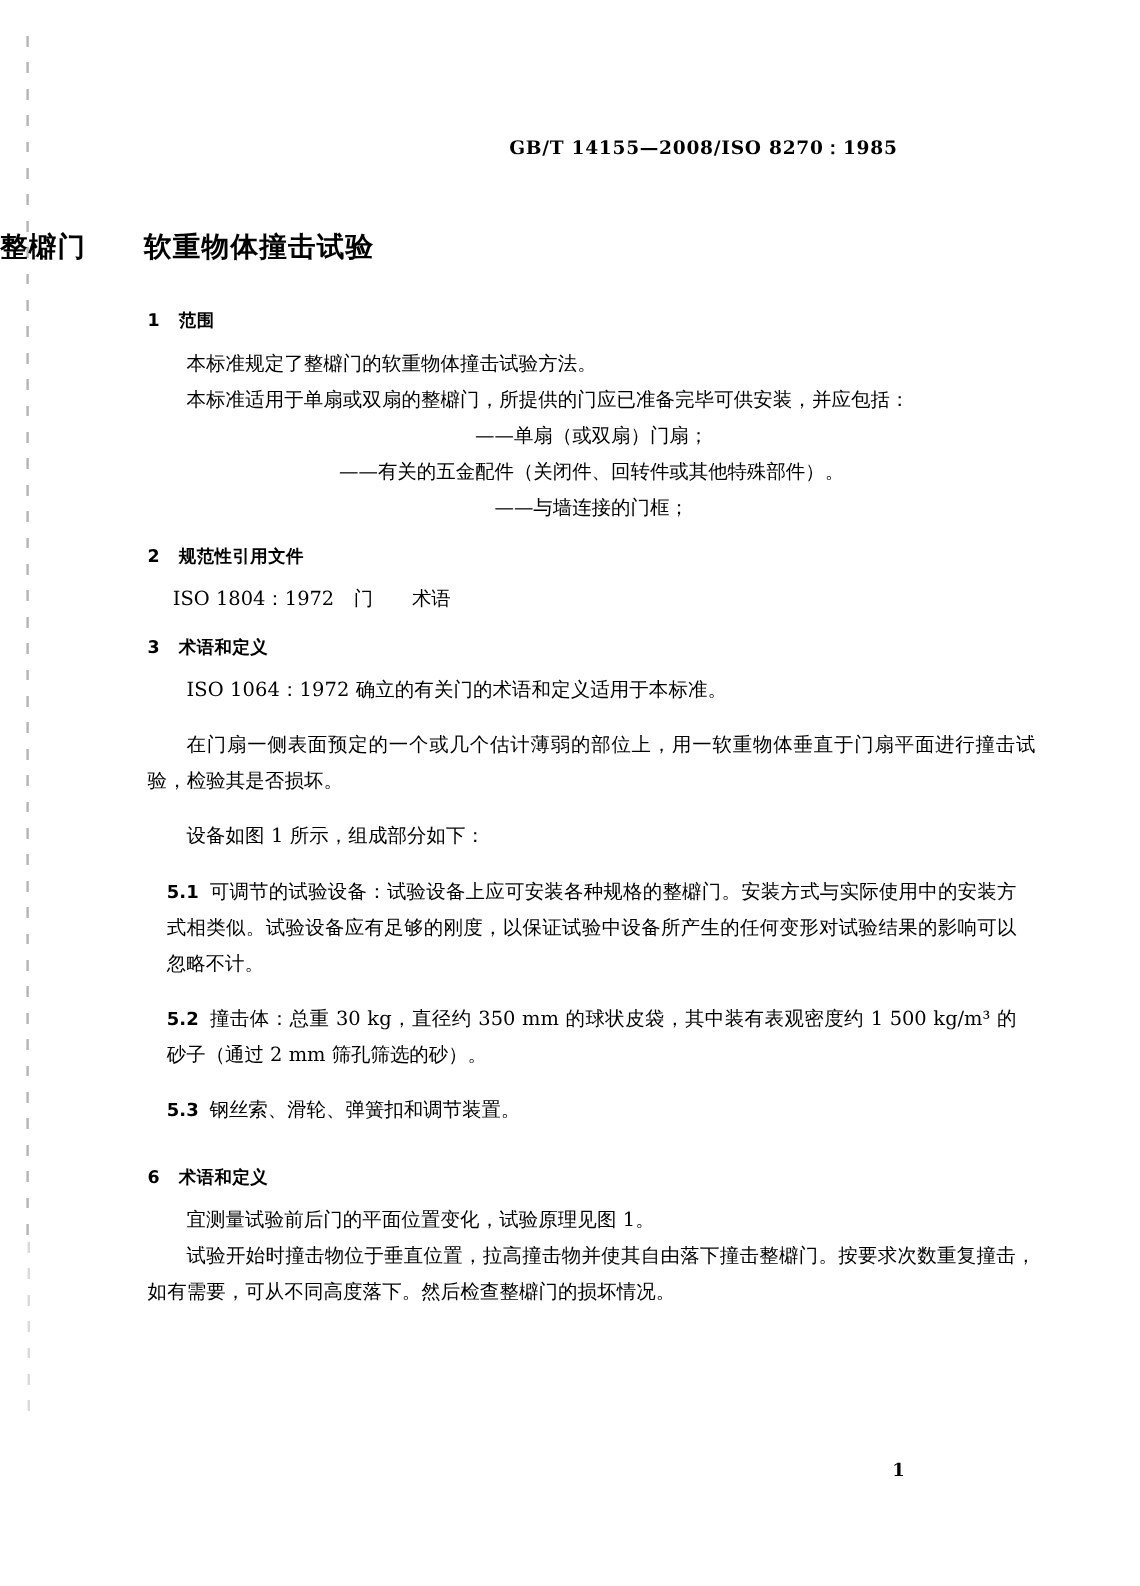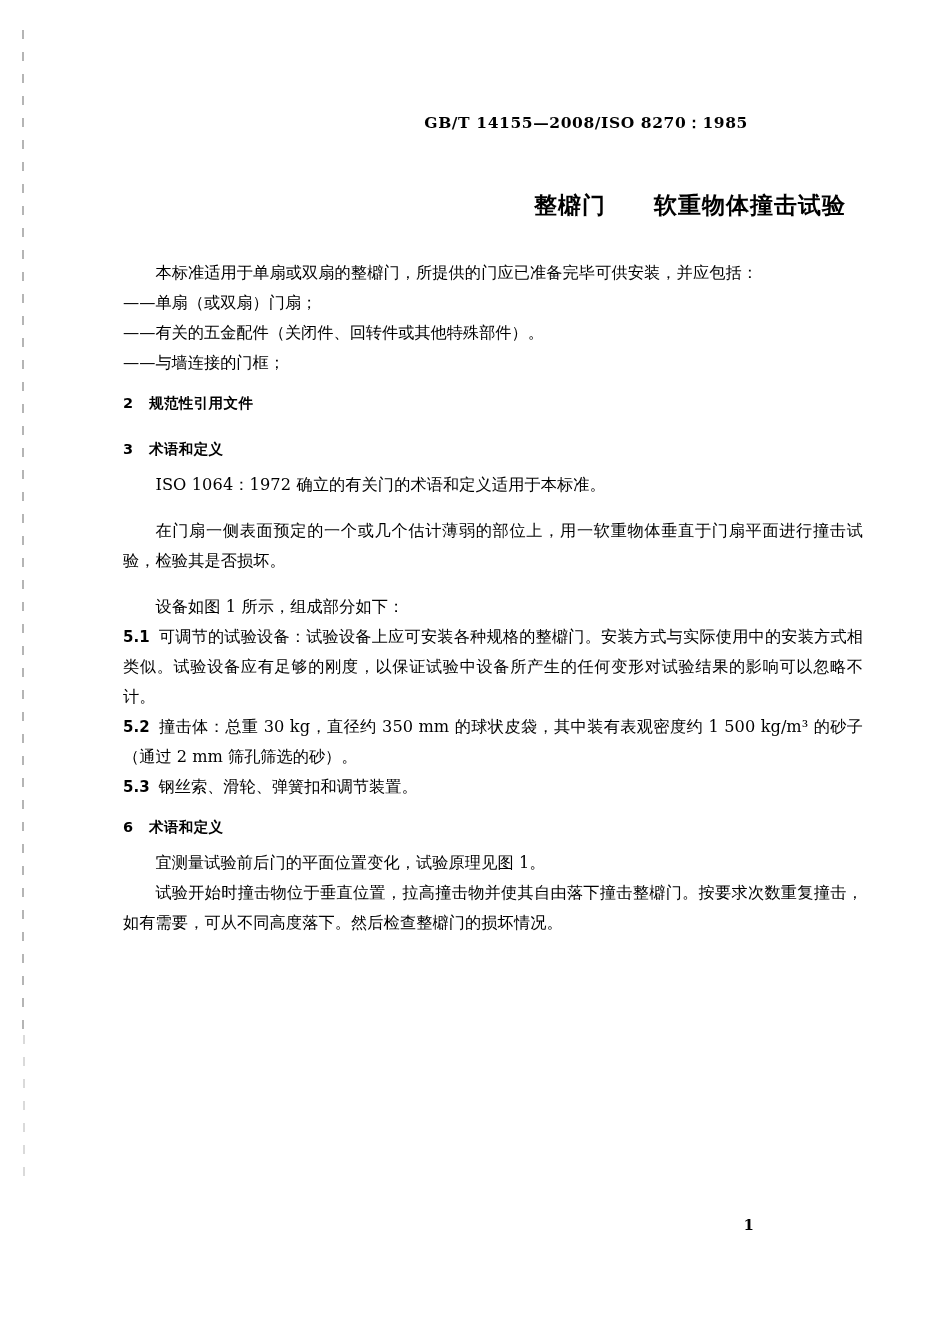--- a/index.html
+++ b/index.html
@@ -54,21 +54,21 @@
     font-size: 15.5px;
     letter-spacing: 0.6px;
     white-space: nowrap;
   }
 
   .doc-title {
     position: absolute;
     left: 0;
     right: 0;
     top: 190px;
-    text-align: right;
+    text-align: left;
     font-family: "DejaVu Sans", "Liberation Sans", sans-serif;
     font-weight: bold;
     font-size: 23px;
     letter-spacing: 1px;
   }
 
   .content {
     position: absolute;
     left: 123px;
     top: 258px;
@@ -97,36 +97,37 @@
     letter-spacing: 0.1px;
   }
   .para.indent { text-indent: 2em; }
 
   .dash-item {
     font-family: "DejaVu Serif", "Liberation Serif", serif;
     font-size: 16.2px;
     line-height: 30px;
     text-indent: 0;
     margin: 0;
+    text-align: center;
   }
 
   .ref-line {
     font-family: "DejaVu Serif", "Liberation Serif", serif;
     font-size: 16.2px;
     line-height: 30px;
     text-indent: 1.3em;
     margin: 0;
   }
   .gap-md { height: 16px; }
 
   .clause {
     font-family: "DejaVu Serif", "Liberation Serif", serif;
     font-size: 16.2px;
     line-height: 30px;
-    margin: 0;
+    margin: 16px;
     text-align: justify;
     text-justify: inter-character;
   }
   .clause .cnum {
     font-family: "DejaVu Sans", "Liberation Sans", sans-serif;
     font-weight: bold;
     font-size: 15px;
     padding-right: 9px;
   }
 
@@ -146,30 +147,35 @@
 
   <div class="scan-edge"></div>
   <div class="scan-edge lower"></div>
 
   <div class="header-std">GB/T 14155—2008/ISO 8270：1985</div>
 
   <div class="doc-title">整檘门　　软重物体撞击试验</div>
 
   <div class="content">
 
+    <div class="sec-head">
+      <span class="num">1</span><span>范围</span>
+    </div>
+    <p class="para indent">本标准规定了整檘门的软重物体撞击试验方法。</p>
     <p class="para indent">本标准适用于单扇或双扇的整檘门，所提供的门应已准备完毕可供安装，并应包括：</p>
     <p class="dash-item">——单扇（或双扇）门扇；</p>
     <p class="dash-item">——有关的五金配件（关闭件、回转件或其他特殊部件）。</p>
     <p class="dash-item">——与墙连接的门框；</p>
 
     <div class="gap-md"></div>
 
     <div class="sec-head">
       <span class="num">2</span><span>规范性引用文件</span>
     </div>
+    <p class="ref-line">ISO 1804：1972　门　　术语</p>
 
     <div class="gap-md"></div>
 
     <div class="sec-head">
       <span class="num">3</span><span>术语和定义</span>
     </div>
     <p class="para indent">ISO 1064：1972 确立的有关门的术语和定义适用于本标准。</p>
 
     <div class="gap-md"></div>
 

